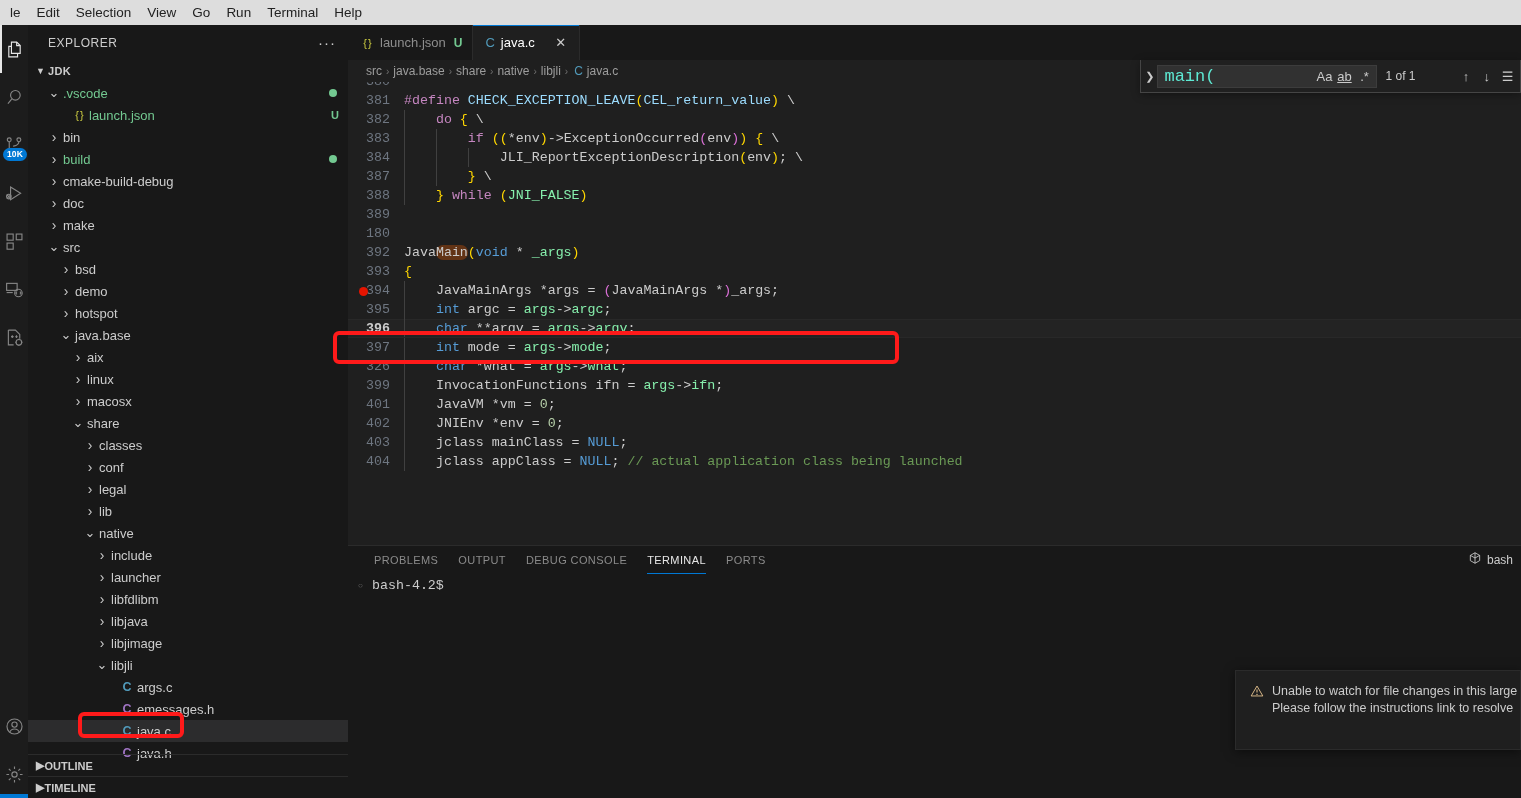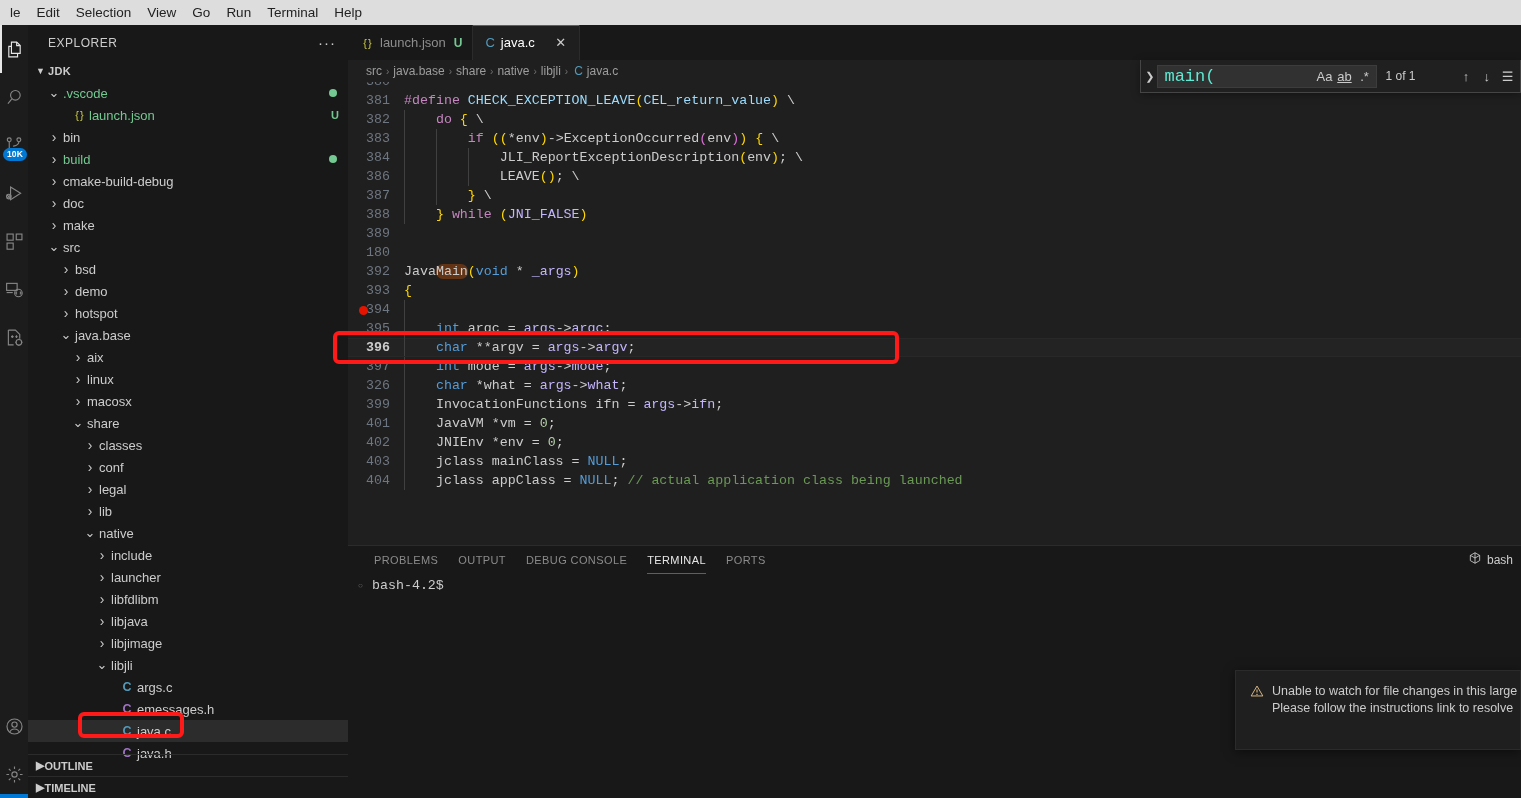--- a/index.html
+++ b/index.html
@@ -103,21 +103,21 @@
   .indent-guide { position:absolute; top:0; bottom:0; width:1px; background:#404040; }
 
   
   .k   { color:#569cd6; }
   .kc  { color:#c586c0; }
   .num { color:#b5cea8; }
   .pun { color:#cccccc; }
   .p1  { color:#ffd700; }
   .p2  { color:#da70d6; }
   .cmt { color:#6a9955; }
-  .id  { color:#c4b5fd;margin-top:20px; }
+  .id  { color:#86efac;margin-top:20px; }
   .mac { color:#c586c0; }
   .macid { color:#9cdcfe; }
   .hl  { background:#623315;border-radius:7px; }
 
   
   .annot { position:absolute; border:4px solid #ff1a1a; border-radius:6px;
            pointer-events:none; z-index:40; }
 
   
   .panel { position:absolute; left:348px; top:545px; width:1173px; height:253px; background:#181818;
@@ -472,27 +472,20 @@
           <span class="indent-guide" style="left: 88px;"></span>
         </div>
         <div class="codeline">
           <span class="gutter">384</span>
           <span class="code"><span class="pun">            JLI_ReportExceptionDescription</span><span class="p1">(</span><span class="pun">env</span><span class="p1">)</span><span class="pun">; \</span></span>
           <span class="indent-guide" style="left: 56px;"></span>
           <span class="indent-guide" style="left: 88px;"></span>
           <span class="indent-guide" style="left: 120px;"></span>
         </div>
         <div class="codeline">
-          <span class="gutter">386</span>
-          <span class="code"><span class="pun">            LEAVE</span><span class="p1">()</span><span class="pun">; \</span></span>
-          <span class="indent-guide" style="left: 56px;"></span>
-          <span class="indent-guide" style="left: 88px;"></span>
-          <span class="indent-guide" style="left: 120px;"></span>
-        </div>
-        <div class="codeline">
           <span class="gutter">387</span>
           <span class="code"><span class="pun">        </span><span class="p1">}</span><span class="pun"> \</span></span>
           <span class="indent-guide" style="left: 56px;"></span>
           <span class="indent-guide" style="left: 88px;"></span>
         </div>
         <div class="codeline">
           <span class="gutter">388</span>
           <span class="code"><span class="pun">    </span><span class="p1">}</span><span class="pun"> </span><span class="kc">while</span><span class="pun"> </span><span class="p1">(</span><span class="id">JNI_FALSE</span><span class="p1">)</span></span>
           <span class="indent-guide" style="left: 56px;"></span>
         </div>
@@ -507,20 +500,21 @@
         <div class="codeline">
           <span class="gutter">392</span>
           <span class="code"><span class="pun">Java</span><span class="pun hl">Main</span><span class="p1">(</span><span class="k">void</span><span class="pun"> * </span><span class="id">_args</span><span class="p1">)</span></span>
         </div>
         <div class="codeline">
           <span class="gutter">393</span>
           <span class="code"><span class="p1">{</span></span>
         </div>
         <div class="codeline">
           <span class="gutter">394</span>
+          <span class="code"><span class="pun">    JavaMainArgs *args = </span><span class="p2">(</span><span class="pun">JavaMainArgs *</span><span class="p2">)</span><span class="pun">_args;</span></span>
           <span class="bp"></span>
           <span class="indent-guide" style="left: 56px;"></span>
         </div>
         <div class="codeline">
           <span class="gutter">395</span>
           <span class="code"><span class="pun">    </span><span class="k">int</span><span class="pun"> argc = </span><span class="id">args</span><span class="pun">-&gt;</span><span class="id">argc</span><span class="pun">;</span></span>
           <span class="indent-guide" style="left: 56px;"></span>
         </div>
         <div class="codeline current">
           <span class="gutter cur">396</span>

